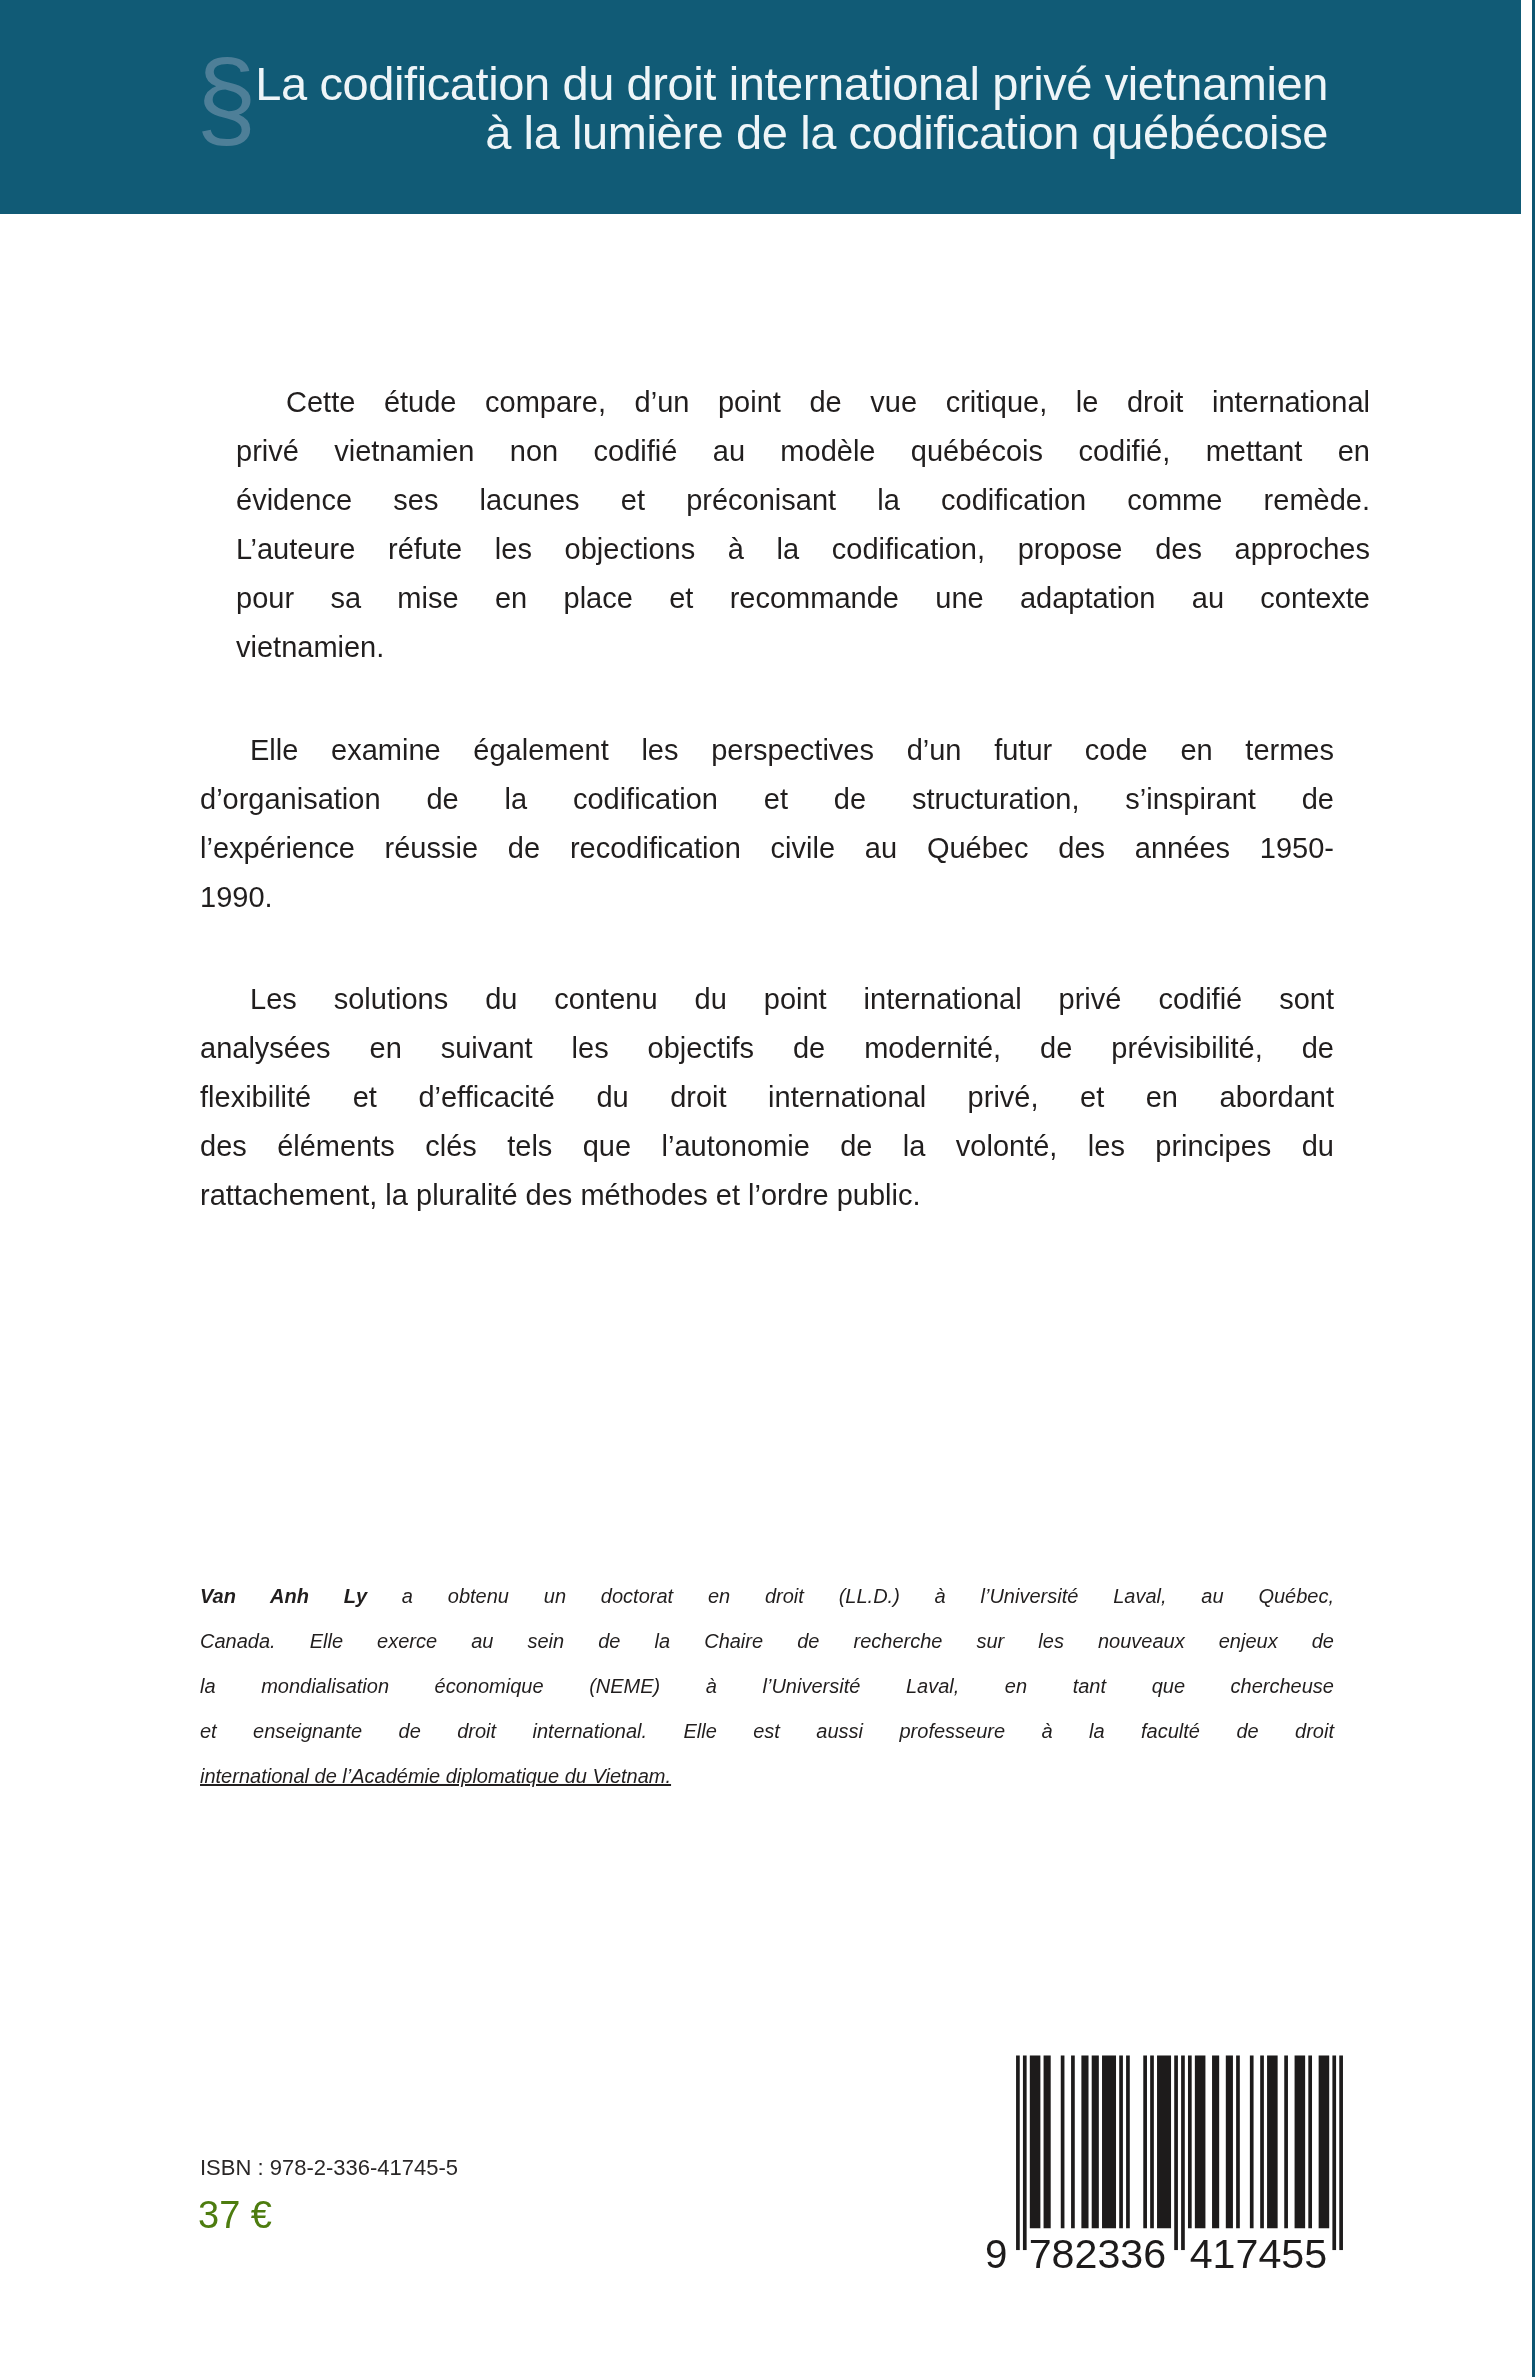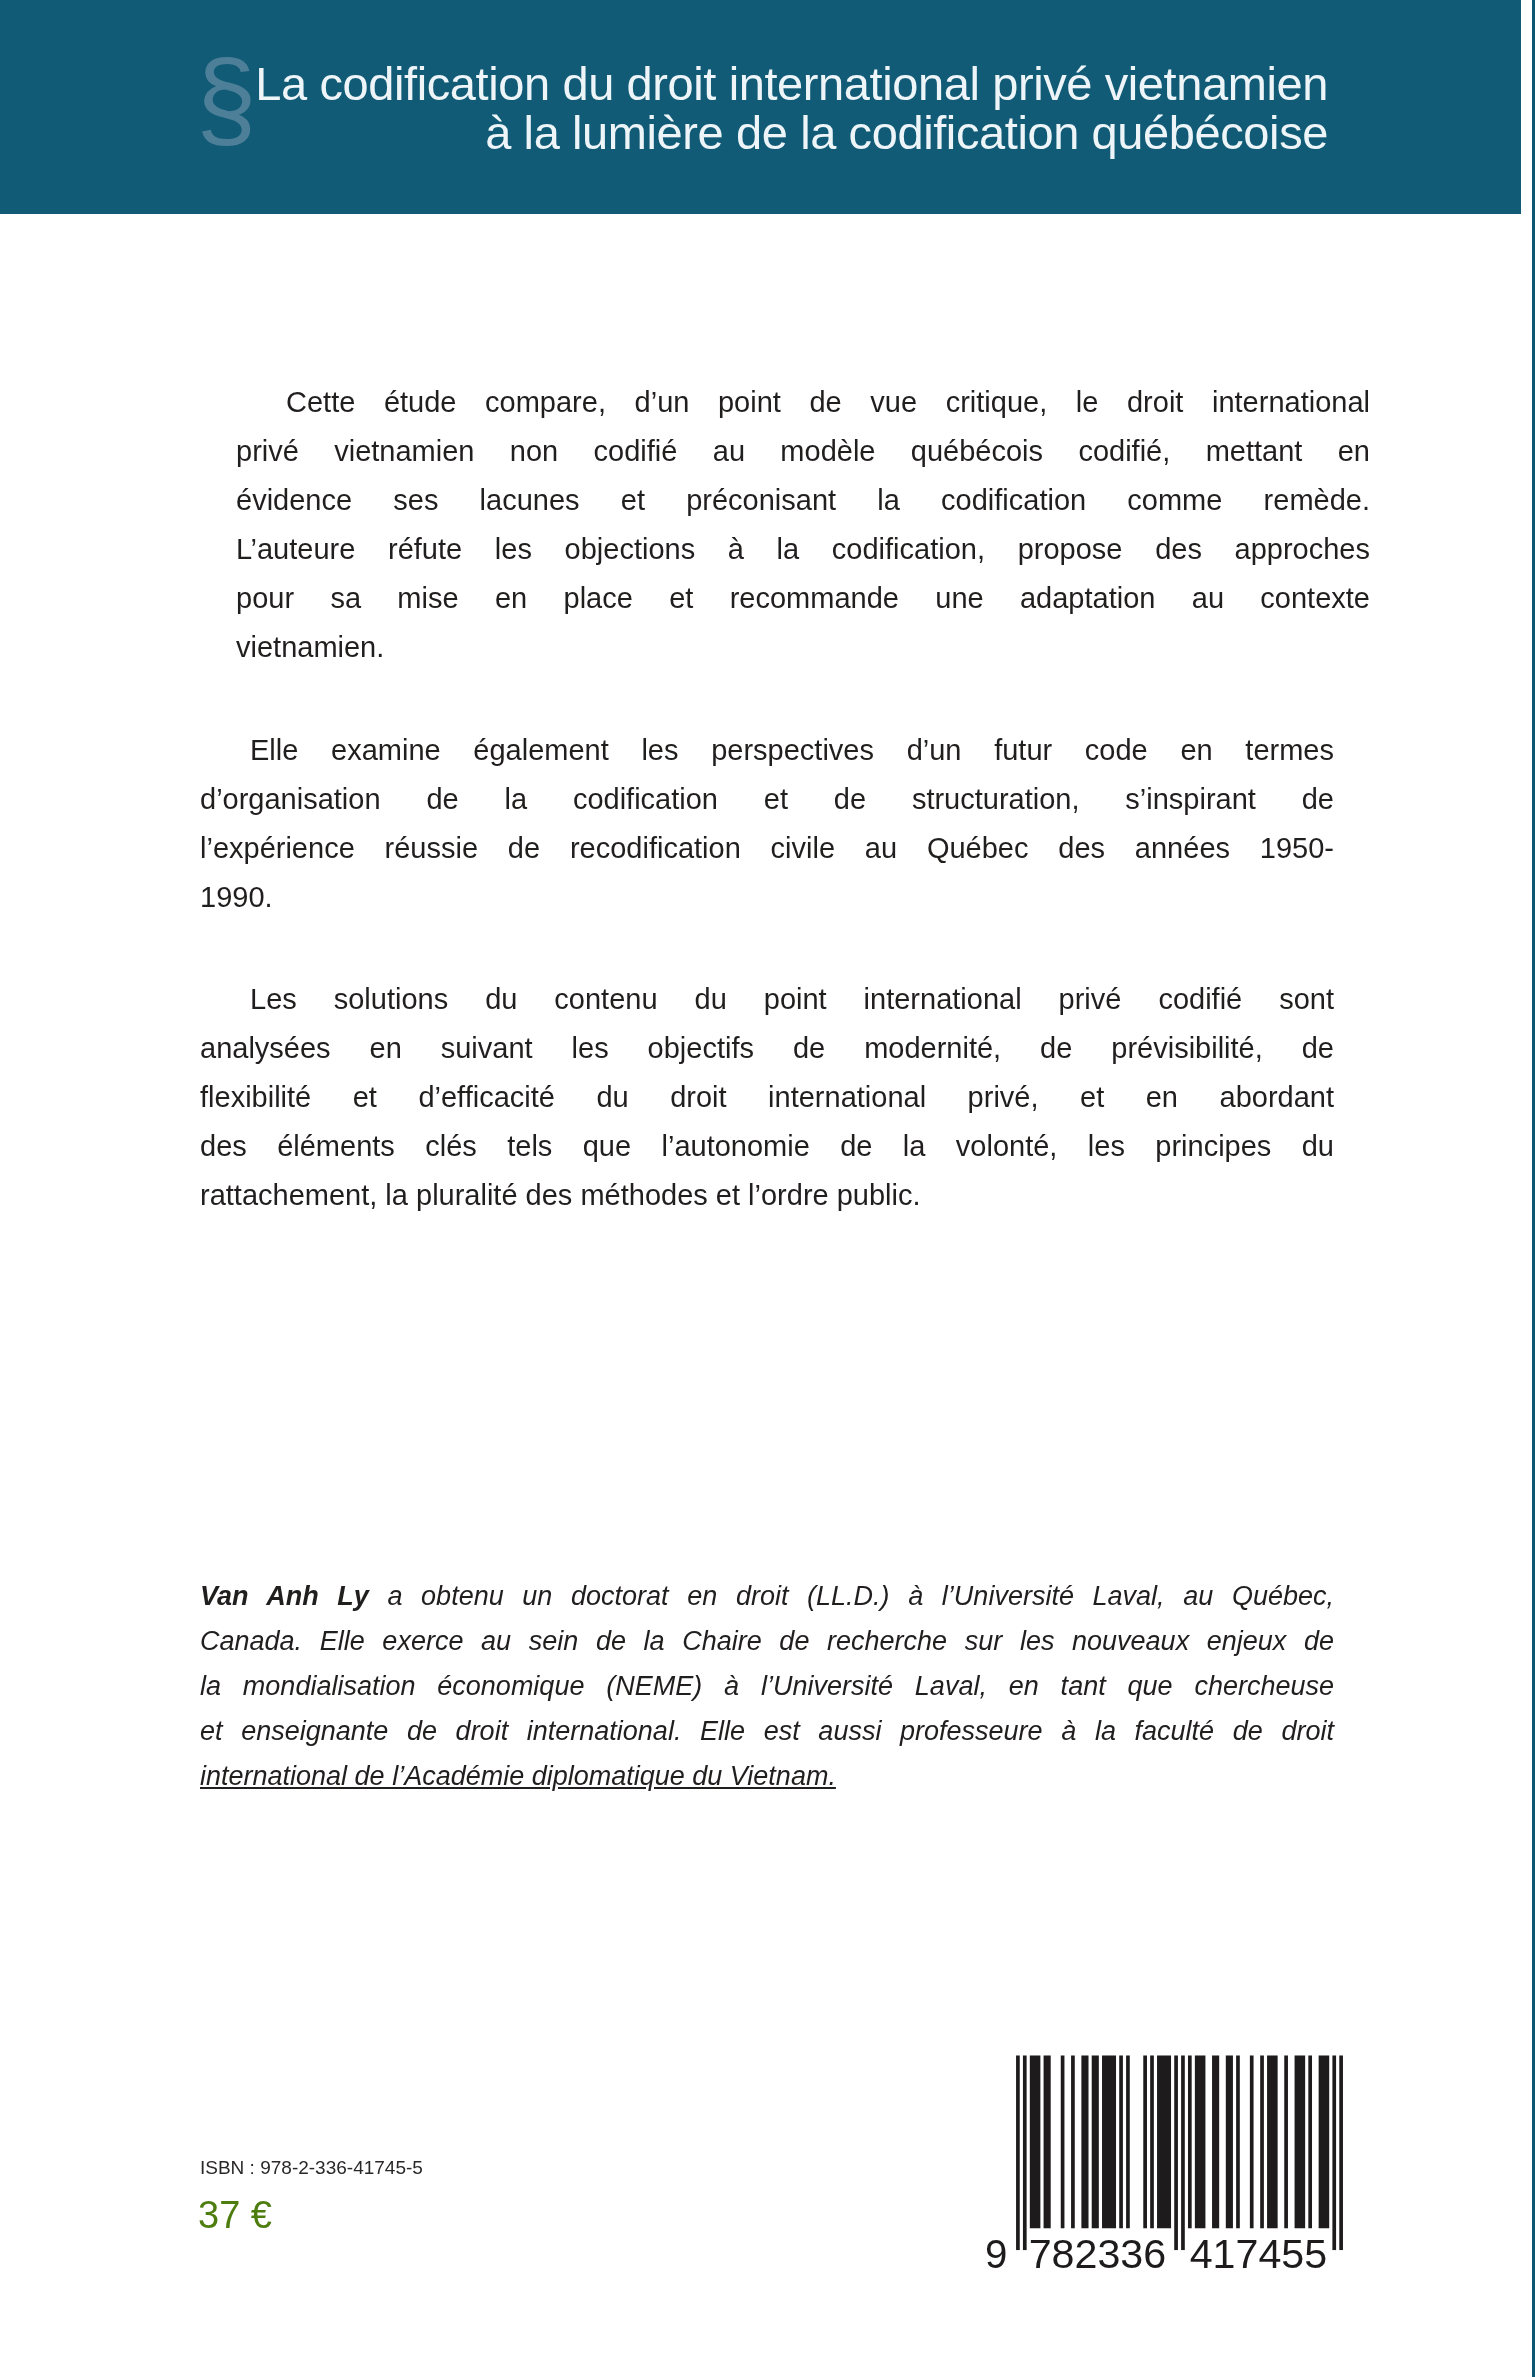--- a/index.html
+++ b/index.html
@@ -50,31 +50,31 @@
     text-align-last:justify;
   }
   .para .ln.first{ text-indent:50px; }
   .para .ln.plast{ text-align-last:left; }
   .p1{ top:378px;margin-left:36px; }
   .p2{ top:726px; }
   .p3{ top:975px; }
   
   .bio{
     position:absolute;left:200px;top:1574px;width:1134px;
-    font-size:27px;line-height:45px;
+    font-size:20px;line-height:45px;
     font-style:italic;
     color:#211e1e;
   }
   .bio .ln{ text-align:justify; text-align-last:justify; }
   .bio .ln.plast{ text-align-last:left;text-decoration:underline; }
   .bio-name{ font-weight:bold; }
   
   .isbn{
     position:absolute;left:200px;top:2148px;
-    font-size:19px;line-height:39px;
+    font-size:22px;line-height:39px;
     font-weight:300;color:#2a2727;
   }
   .price{
     position:absolute;left:198px;top:2190px;
     font-size:38px;line-height:50px;
     font-weight:300;color:#4d7c0f;
   }
   .barcode{
     position:absolute;left:980px;top:2052px;
     width:369px;height:220px;

